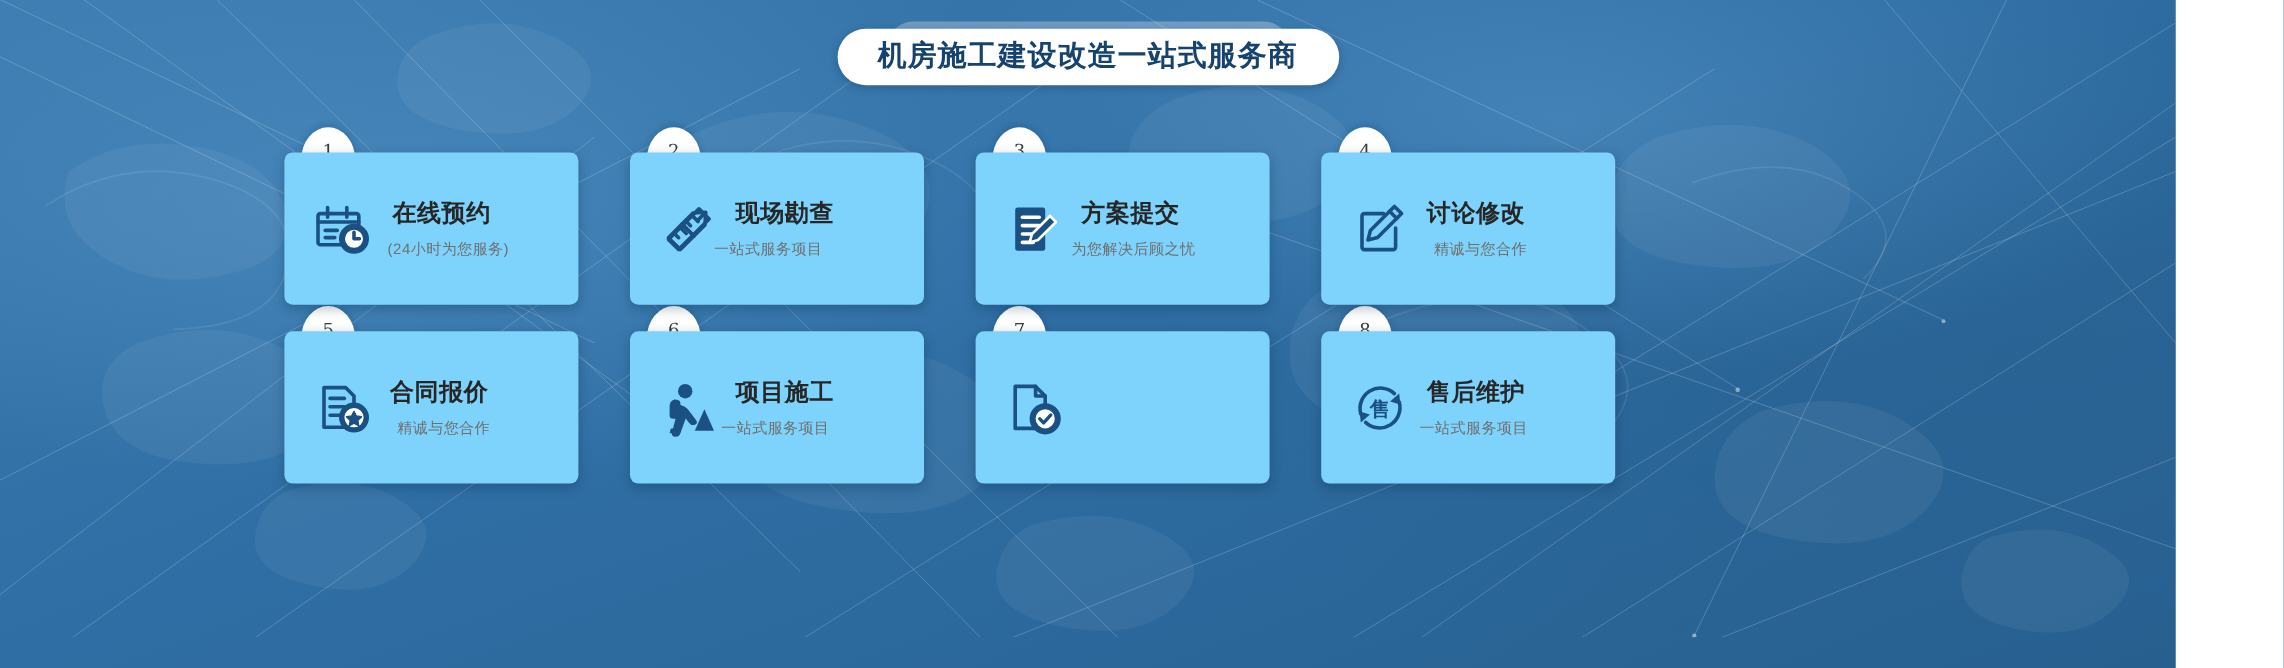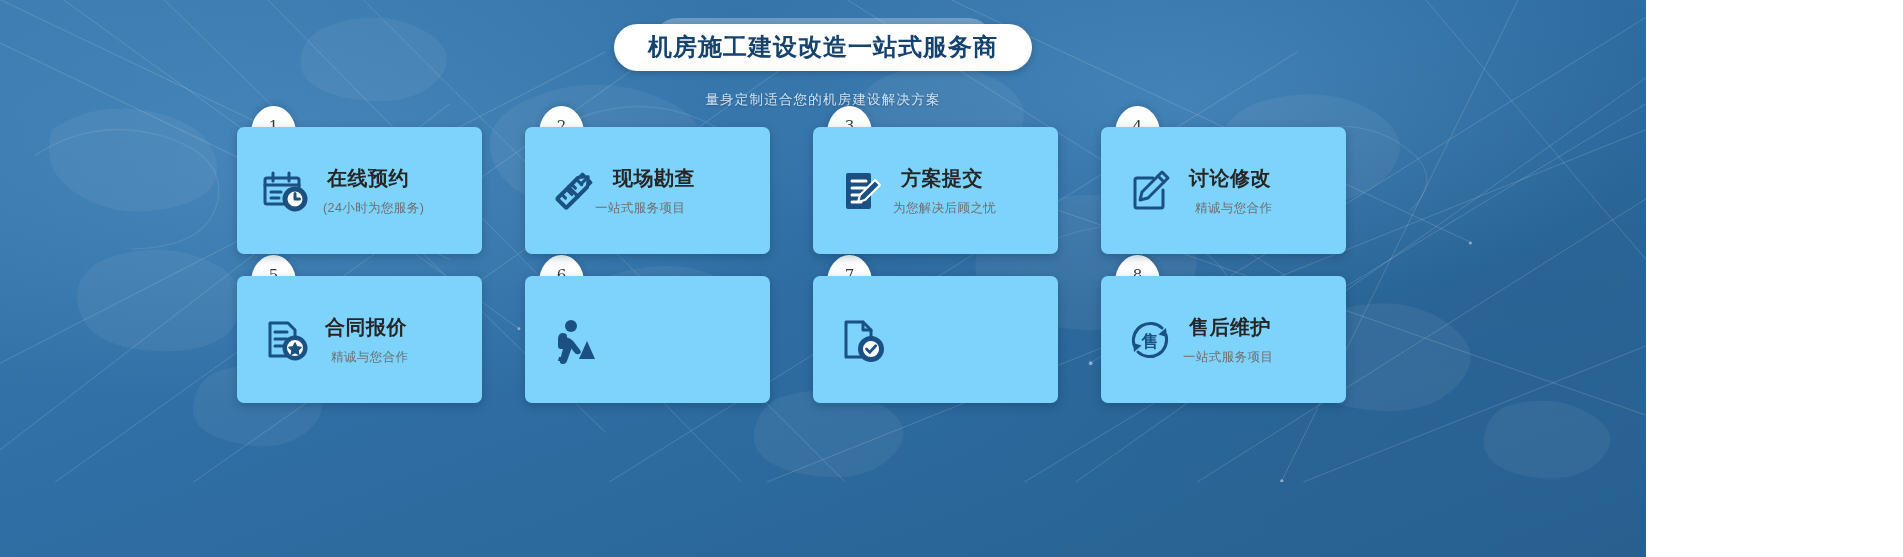--- a/index.html
+++ b/index.html
@@ -6,21 +6,21 @@
 
   html, body {
     width: 1903px;
     height: 557px;
     overflow: hidden;
     font-family: "Liberation Sans", "DejaVu Sans", sans-serif;
   }
 
   #stage {
     position: relative;
-    width: 1646px;
+    width: 1813px;
     height: 557px;
     background: #2f6fa6;
     overflow: hidden;
   }
 
   
   .bg-base {
     position: absolute; inset: 0;
     background:
       radial-gradient(ellipse 55% 70% at 18% 30%, rgba(86,150,200,0.50) 0%, rgba(86,150,200,0) 62%),
@@ -229,21 +229,20 @@
       <circle cx="600" cy="380" r="1.7"></circle>
       <circle cx="1105" cy="203" r="2.0"></circle>
     </g>
   </svg>
 
   <div class="header">
     <div class="title-pill-shadow"></div>
     <div class="title-pill">
       <div class="title-text">机房施工建设改造一站式服务商</div>
     </div>
-    <div class="subtitle">量身定制适合您的机房建设解决方案</div>
   </div>
 
   <div class="grid">
 
     <div class="row row1">
 
       <div class="card-slot gap-a c1">
         <div class="badge">
           <div class="badge-num">1</div>
         </div>
@@ -366,20 +365,24 @@
         <div class="card">
           <div class="card-icon">
             <svg width="50" height="50" viewBox="0 0 50 50" fill="#1a5082">
               <circle cx="22" cy="11" r="6"></circle>
               <path d="M13,18 q-4,1 -4,6 l0,7 q0,3 3,3 l2,0 -3,11 q-1,4 3,4 q3,0 4,-3 l5,-14 q1,-4 -3,-5 l-2,-0.6 0,-5.4 q0,-3 -5,-3z"></path>
               <path d="M16,22 q6,1 9,5 l6,8 q2,3 -1,4 q-3,1 -5,-2 l-7,-9z"></path>
               <path d="M30,44 l8,-18 8,18z"></path>
               <path d="M10,42 h5 l-1,4 h-5z"></path>
             </svg>
           </div>
+          <div class="card-texts">
+            <div class="card-title">项目施工</div>
+            <div class="card-sub">一站式服务项目</div>
+          </div>
         </div>
       </div>
 
       <div class="card-slot gap-a c7">
         <div class="badge">
           <div class="badge-num">7</div>
         </div>
         <div class="card">
           <div class="card-icon">
             <svg width="50" height="50" viewBox="0 0 50 50" fill="none" stroke="#1a5082" stroke-width="3" stroke-linecap="round" stroke-linejoin="round">

